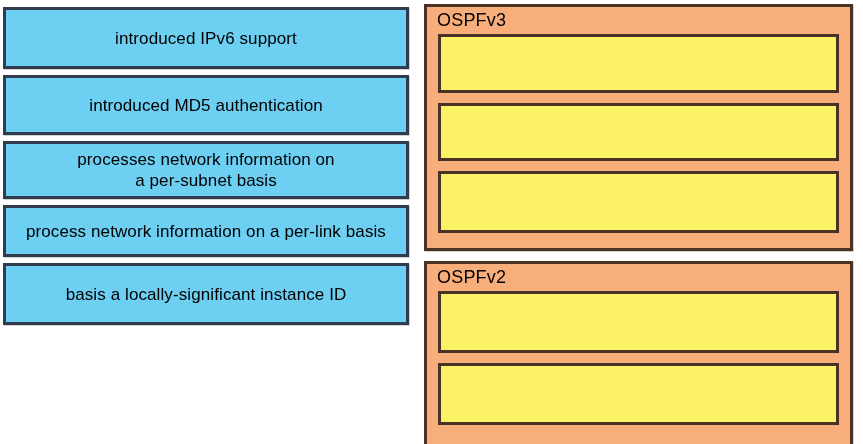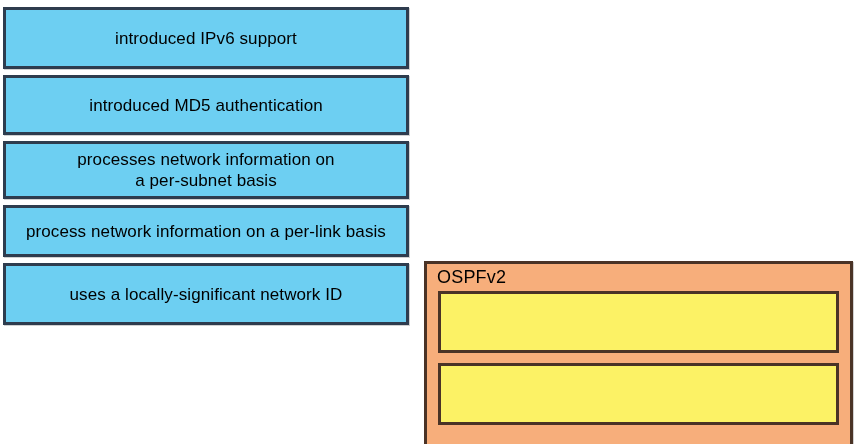--- a/index.html
+++ b/index.html
@@ -141,25 +141,33 @@
     <div class="drag-item h4">
       <span class="label">processes network information on
 a per-subnet basis</span>
     </div>
 
     <div class="drag-item h3">
       <span class="label">process network information on a per-link basis</span>
     </div>
 
     <div class="drag-item h5">
-      <span class="label">uses a locally-significant network ID</span>
+      <span class="label">basis a locally-significant instance ID</span>
     </div>
 
   </div>
 
+  <div class="panel" id="panel-ospfv3">
+    <div class="panel-title">OSPFv3</div>
+    <div class="slots">
+      <div class="drop-slot"></div>
+      <div class="drop-slot"></div>
+      <div class="drop-slot"></div>
+    </div>
+  </div>
 
   <div class="panel" id="panel-ospfv2">
     <div class="panel-title">OSPFv2</div>
     <div class="slots">
       <div class="drop-slot"></div>
       <div class="drop-slot"></div>
     </div>
   </div>
 
 </div>

